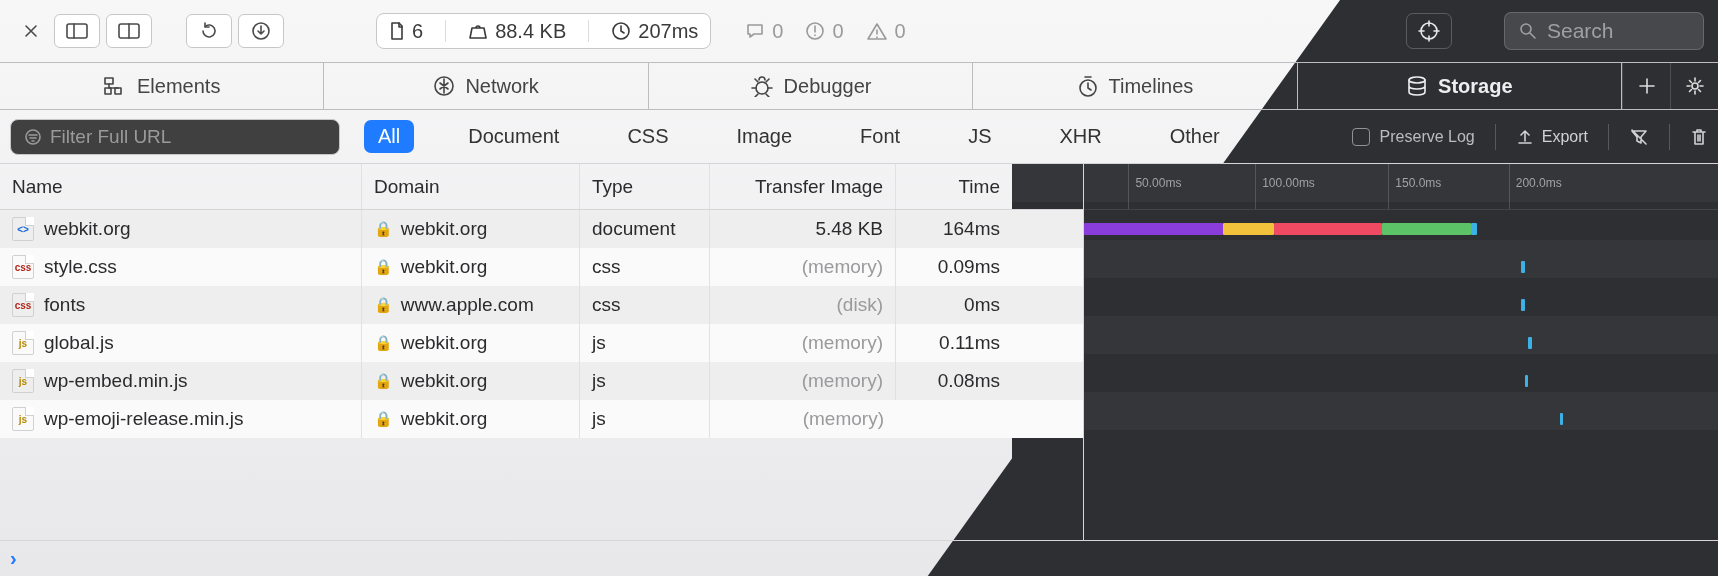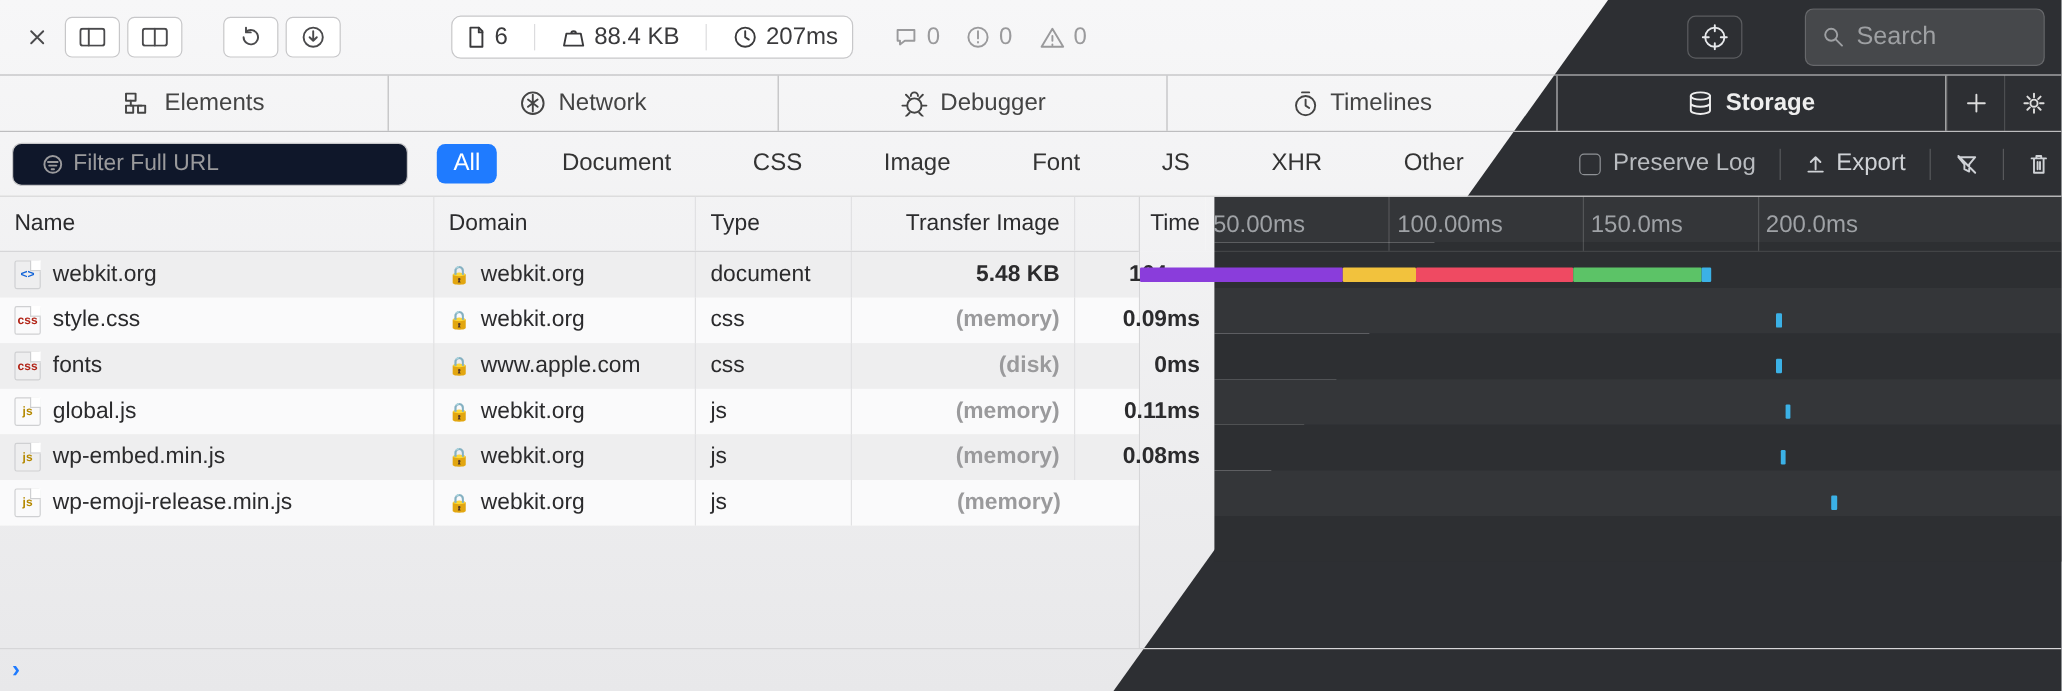--- a/index.html
+++ b/index.html
@@ -43,21 +43,21 @@
     height: 36px; padding: 0 12px; gap: 22px;
     background: #fff;
   }
   .pill-group .metric { display: flex; align-items: center; gap: 7px; color: #3a3a3c; font-size: 20px; }
   .pill-group .metric.dim { color: #9a9a9c; }
   .pill-group .divider { width: 1px; height: 22px; background: #dcdcde; }
   .search-pill {
     display: flex; align-items: center; gap: 10px;
     border: 1px solid rgba(255,255,255,0.18);
     background: rgba(255,255,255,0.12);
-    border-radius: 7px; height: 48px; padding: 0 14px;
+    border-radius: 7px; height: 38px; padding: 0 14px;
     color: #9ea0a3; min-width: 200px; font-size: 21px;
   }
   .target-circle {
     width: 46px; height: 36px; border-radius: 7px;
     border: 1px solid rgba(255,255,255,0.22);
     display: flex; align-items: center; justify-content: center;
     color: #e6e8eb;
   }
 
   
@@ -87,61 +87,61 @@
   .filterbar {
     height: 54px;
     display: flex; align-items: center;
     padding: 0 10px; gap: 24px;
     border-bottom: 1px solid #d6d6d8;
     position: relative; z-index: 2;
   }
   .filter-input {
     width: 330px; height: 36px;
     border: 1px solid #c7c7c9; border-radius: 8px;
-    display: flex; align-items: center; gap: 8px; padding: 0 24px;
+    display: flex; align-items: center; gap: 8px; padding: 0 13px;
     color: #9a9a9c; font-size: 19px;
-    background: #0f172a;
+    background: #404040;
   }
   .chip {
     padding: 5px 14px; border-radius: 7px; font-size: 20px; color: #333;
   }
   .chip.active { background: #1f7bff; color: #fff; }
   .filterbar .gapflex { flex: 1; }
-  .right-opts { display: flex; align-items: center; gap: 20px; color: #b9bcc0; font-size: 20px; }
+  .right-opts { display: flex; align-items: center; gap: 20px; color: #b9bcc0; font-size: 16px; }
   .right-opts .vsep { width: 1px; height: 26px; background: rgba(255,255,255,0.2); }
   .checkbox { width: 18px; height: 18px; border: 1.5px solid #8f9296; border-radius: 4px; display:inline-block; }
   .right-icon { color: #cfd2d6; display:flex; align-items:center; }
 
   
   .content {
     display: flex; height: calc(100% - 62px - 48px - 54px - 36px);
     position: relative; z-index: 2;
   }
   .grid {
-    width: 950px;
+    width: 1084px;
     border-right: 1px solid #d6d6d8;
   }
   .grid-header, .row {
     display: grid;
     grid-template-columns: 362px 218px 130px 186px 116px;
   }
   .grid-header {
     height: 46px; border-bottom: 1px solid #d6d6d8;
     color: #2b2b2d; font-size: 19px;
   }
   .grid-header > div, .row > div {
     border-right: 1px solid #e1e1e3;
     padding: 0 12px; display: flex; align-items: center;
   }
   .grid-header > div:last-child, .row > div:last-child { border-right: none; }
   .grid-header .right { justify-content: flex-end; }
   .row { height: 38px; font-size: 19px; color: #2b2b2d; }
   .row.alt1 { background: #fafafb; }
   .row.alt0 { background: #eeeeef; }
-  .row .right { justify-content: flex-end; font-weight: bold; }
+  .row .right { justify-content: flex-end; }
   .row .muted { color: #9a9a9c; }
   .cell-name { gap: 10px; }
   .cell-domain { gap: 8px; }
   .ficon {
     width: 22px; height: 24px; border: 1px solid #cfd0d2; border-radius: 2px;
     position: relative; flex: 0 0 22px; display:flex; align-items:center; justify-content:center;
     font-size: 10px; font-weight: 700;
   }
   .ficon::after {
     content: ""; position: absolute; top: -1px; right: -1px;
@@ -149,21 +149,21 @@
     border-left: 1px solid #cfd0d2; border-bottom: 1px solid #cfd0d2;
   }
   .ficon.html { color: #1565d8; }
   .ficon.css  { color: #b22518; }
   .ficon.js   { color: #b58900; }
   .lock { color: #6b6b6d; font-size: 15px; }
 
   .timeline { flex: 1; display: flex; flex-direction: column; }
   .tl-header {
     height: 46px; border-bottom: 1px solid rgba(255,255,255,0.1);
-    display: flex; position: relative; color: #9fa2a6; font-size: 20px;
+    display: flex; position: relative; color: #9fa2a6; font-size: 12px;
   }
   .tl-header .tick {
     position: absolute; bottom: 0; height: 100%;
     border-left: 1px solid rgba(255,255,255,0.16);
     padding: 12px 0 0 6px;
   }
   .tl-rows { flex: 1; }
   .tl-row { height: 38px; position: relative; }
   .tl-row.alt0 { }
   .tl-row.alt1 { }

